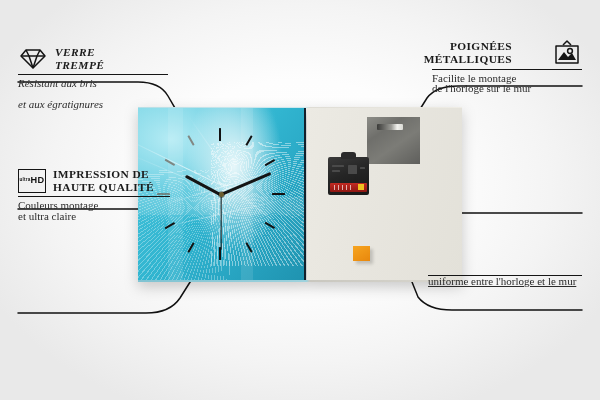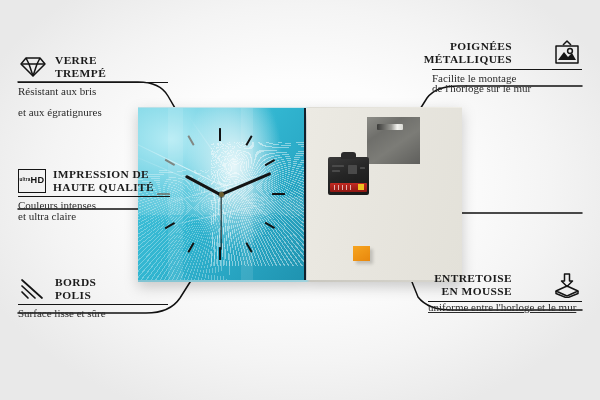--- a/index.html
+++ b/index.html
@@ -182,21 +182,21 @@
           <span id="batPlus"></span>
         </div>
       </div>
 
       <div id="foam"></div>
     </div>
 
     <div id="edgeBot"></div>
   </div>
 
-  <div class="feat left" style="left:18px;top:54px;width:150px;">
+  <div class="feat left" style="left:18px;top:46px;width:150px;font-style:italic;">
     <div class="hdr">
       <svg class="ico" width="30" height="24" viewBox="0 0 30 24">
         <g fill="none" stroke="#141414" stroke-width="1.5" stroke-linejoin="round">
           <path d="M3 9 L8 3 L22 3 L27 9 L15 21 Z"></path>
           <path d="M3 9 L27 9"></path>
             <path d="M8 3 L11 9 L15 21"></path>
             <path d="M22 3 L19 9 L15 21"></path>
         </g>
       </svg>
       <div>
@@ -214,41 +214,24 @@
       <div class="hdbox">
         <span class="u">ultra</span>
         <span class="h">HD</span>
       </div>
       <div>
         <div class="ttl">IMPRESSION DE</div>
         <div class="ttl">HAUTE QUALITÉ</div>
       </div>
     </div>
     <div class="rule"></div>
-    <div class="desc">Couleurs intenses</div>
+    <div class="desc">Couleurs montage</div>
     <div class="desc" style="margin-top:0;">et ultra claire</div>
   </div>
 
-  <div class="feat left" style="left:18px;top:276px;width:150px;">
-    <div class="hdr">
-      <svg class="ico" width="30" height="24" viewBox="0 0 30 24">
-        <g stroke="#141414" stroke-width="1.7" stroke-linecap="round">
-          <line x1="4" y1="3" x2="24" y2="21"></line>
-          <line x1="4" y1="9" x2="17" y2="21"></line>
-          <line x1="4" y1="15" x2="10" y2="21"></line>
-        </g>
-      </svg>
-      <div>
-        <div class="ttl">BORDS</div>
-        <div class="ttl">POLIS</div>
-      </div>
-    </div>
-    <div class="rule"></div>
-    <div class="desc">Surface lisse et sûre</div>
-  </div>
 
   <div class="feat right" style="left:432px;top:40px;width:150px;">
     <div class="hdr">
       <div style="flex:1 1 auto;">
         <div class="ttl">POIGNÉES</div>
         <div class="ttl">MÉTALLIQUES</div>
       </div>
       <svg class="ico" width="30" height="26" viewBox="0 0 30 26">
         <g fill="none" stroke="#141414" stroke-width="1.5" stroke-linejoin="round">
           <path d="M11 5 L15 1 L19 5"></path>
@@ -258,30 +241,17 @@
         </g>
       </svg>
     </div>
     <div class="rule"></div>
     <div class="desc">Facilite le montage</div>
     <div class="desc" style="margin-top:0;">de l'horloge sur le mur</div>
   </div>
 
 
   <div class="feat right" style="left:428px;top:272px;width:154px;">
-    <div class="hdr">
-      <div style="flex:1 1 auto;">
-        <div class="ttl">ENTRETOISE</div>
-        <div class="ttl">EN MOUSSE</div>
-      </div>
-      <svg class="ico" width="30" height="26" viewBox="0 0 30 26">
-        <g fill="none" stroke="#141414" stroke-width="1.5" stroke-linejoin="round">
-          <path d="M12.5 2 L17.5 2 L17.5 9 L20.5 9 L15 14.5 L9.5 9 L12.5 9 Z"></path>
-          <path d="M15 14 L26 19 L15 24 L4 19 Z"></path>
-          <path d="M4 19 L4 21.5 L15 26 L26 21.5 L26 19"></path>
-        </g>
-      </svg>
-    </div>
     <div class="rule"></div>
     <div class="desc" style="margin-top:0;text-decoration:underline;">uniforme entre l'horloge et le mur</div>
   </div>
 
 </div>
 
 </body></html>

